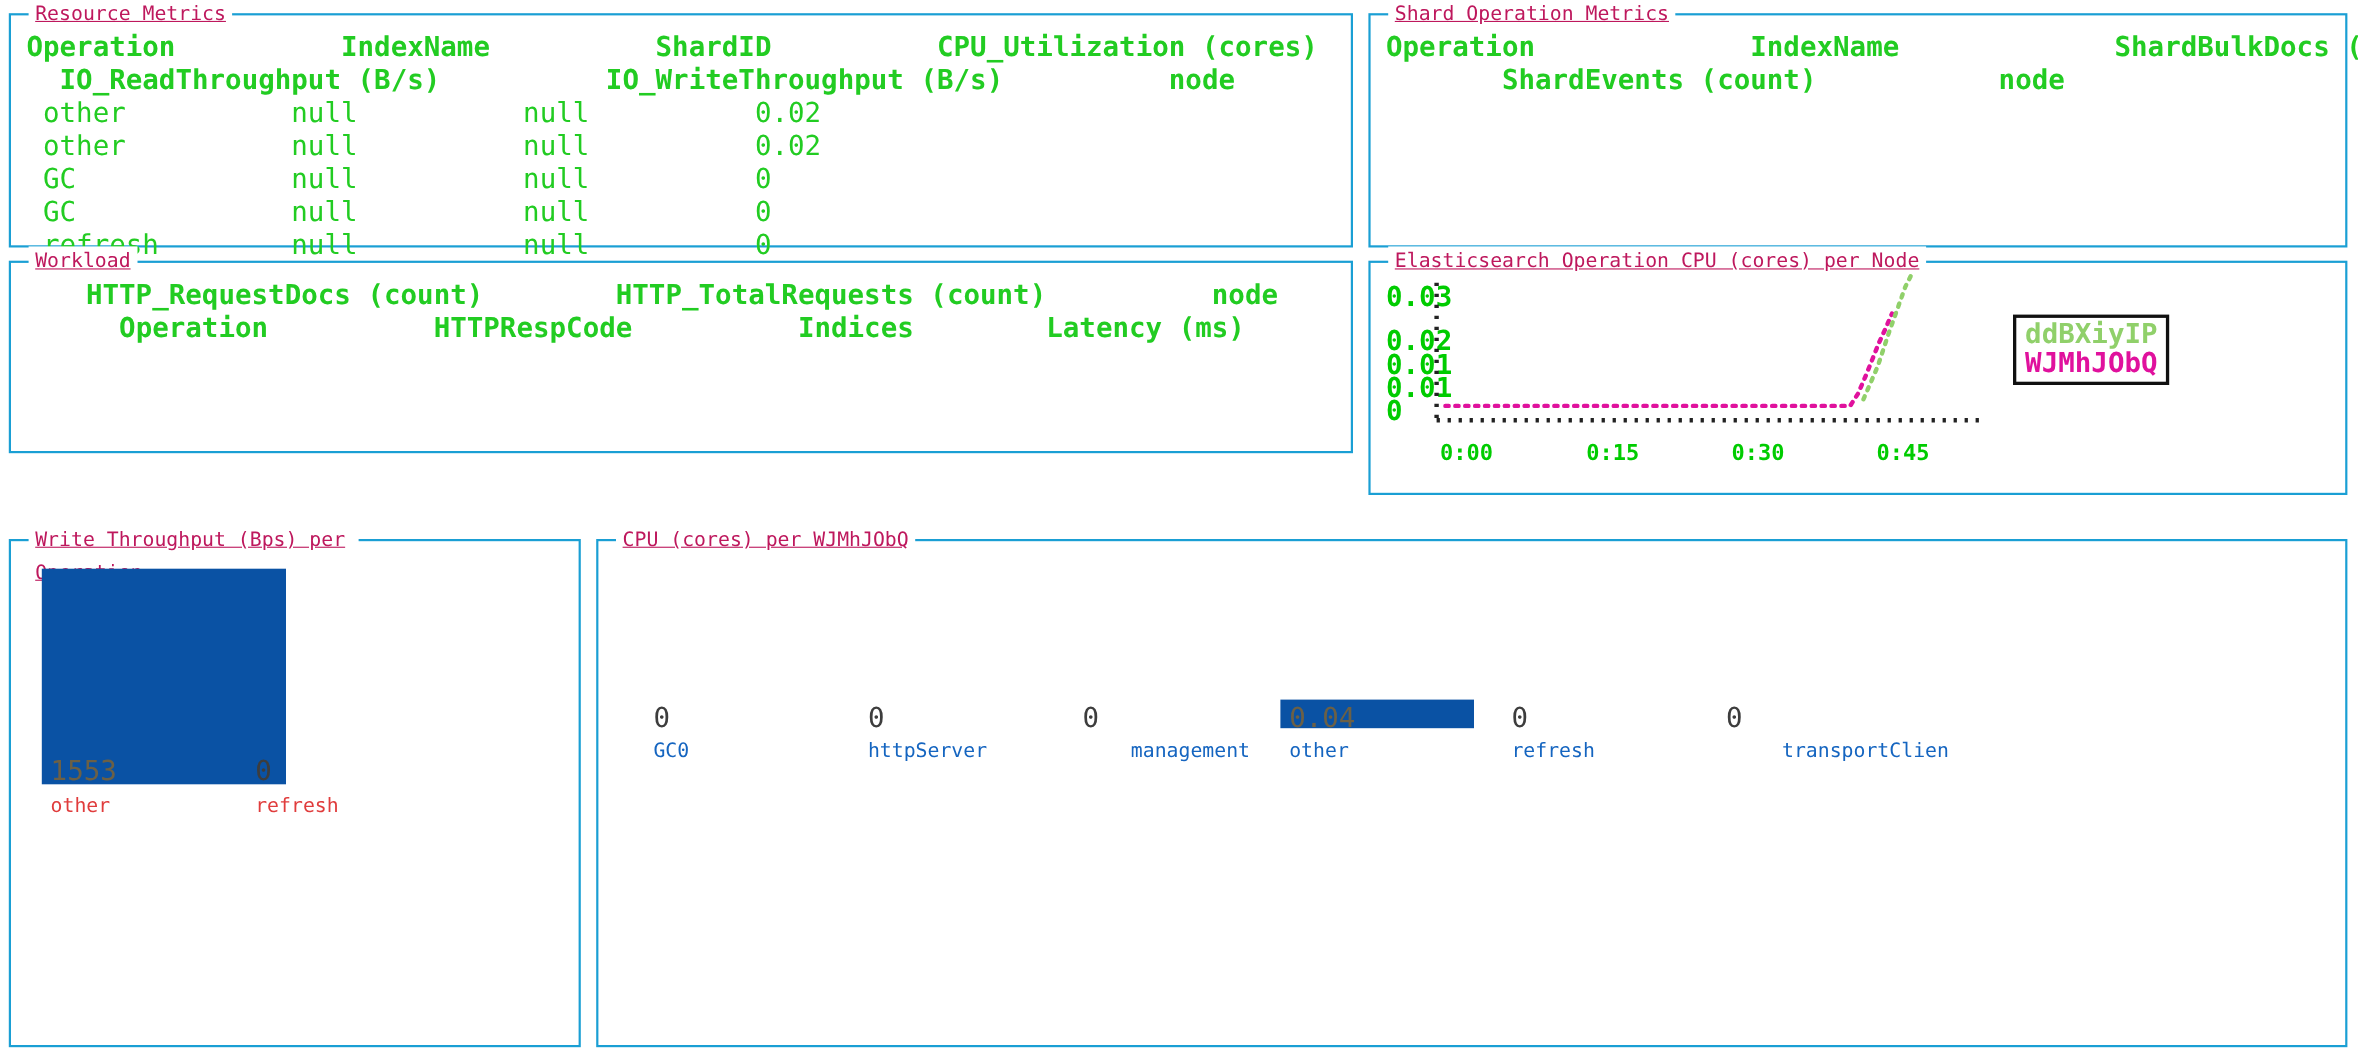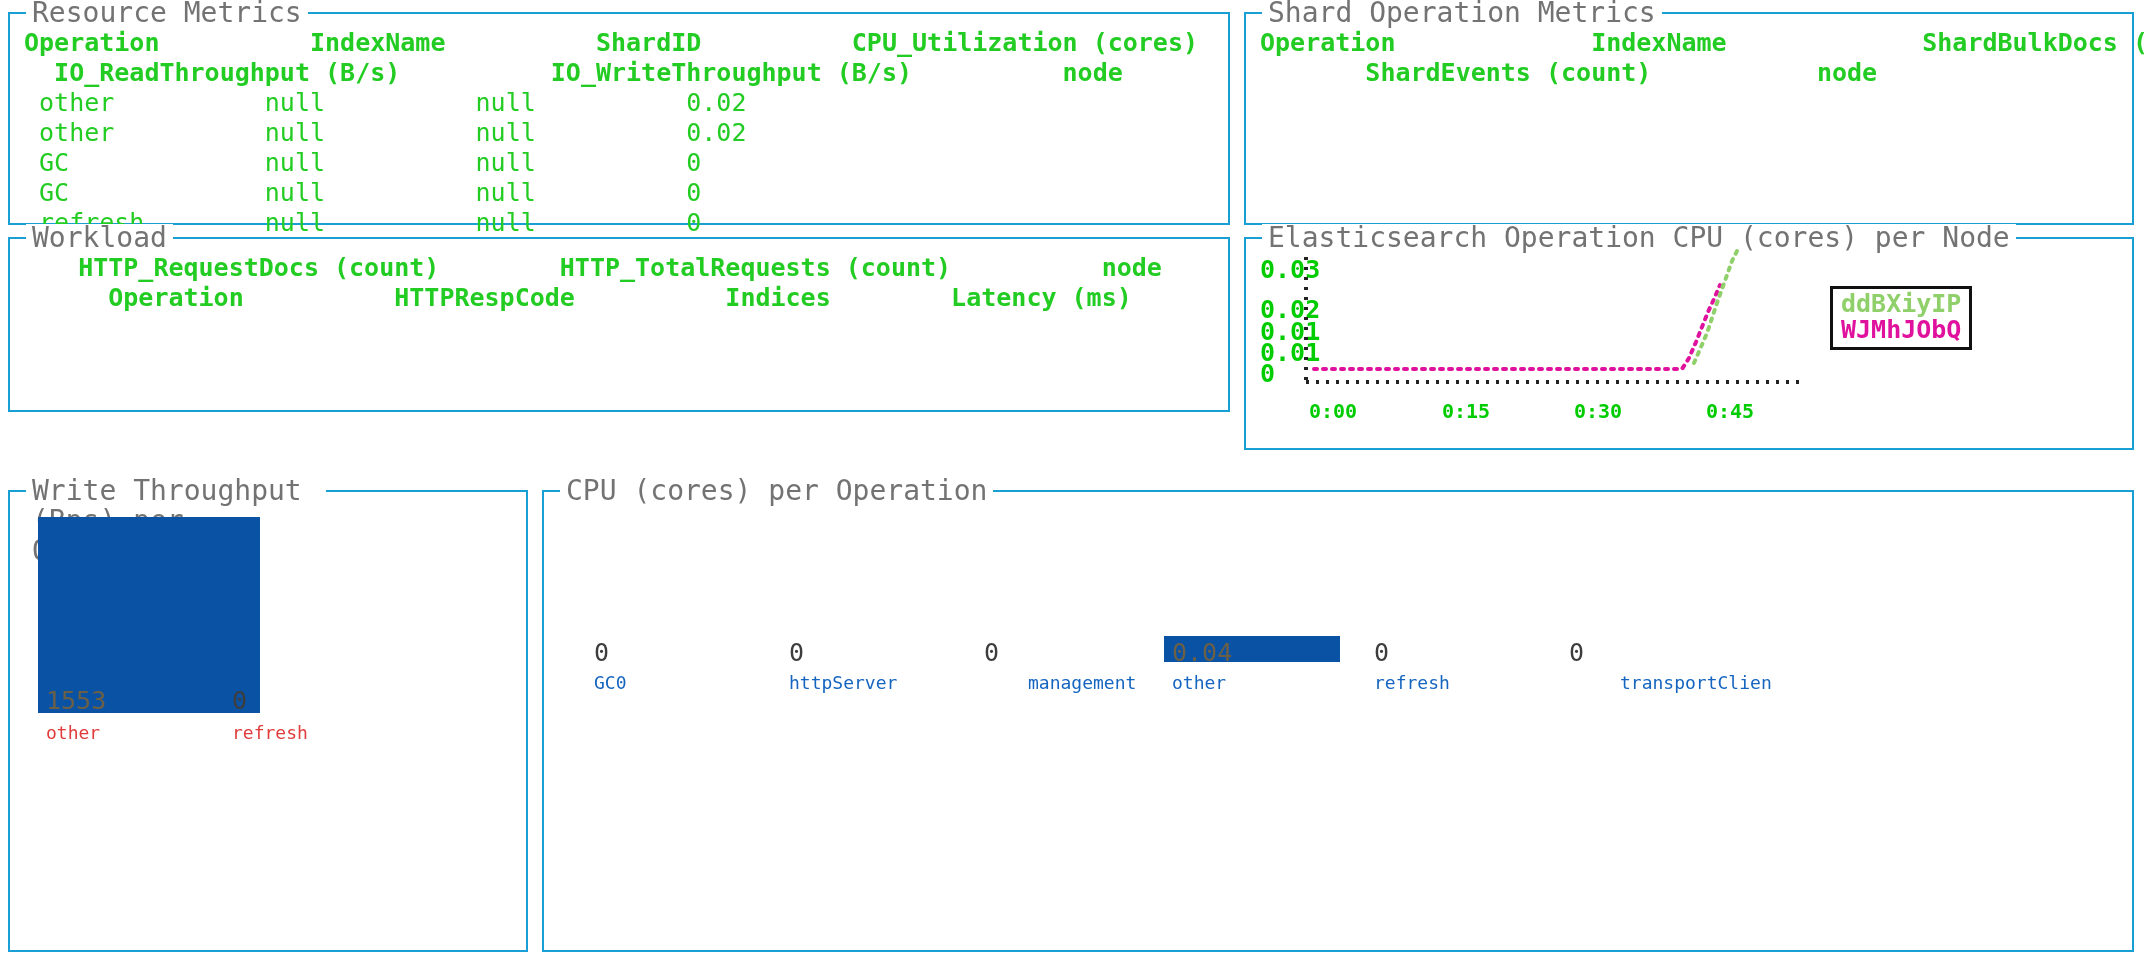--- a/index.html
+++ b/index.html
@@ -17,25 +17,26 @@
     position: absolute;
     border: 2px solid #1a9fd4;
     background: #ffffff;
   }
   .panel > .panel-title {
     position: absolute;
     top: -15px;
     left: 16px;
     background: #ffffff;
     padding: 0 6px;
-    color: #737373;
-    font-size: 28px;
+    color: #be185d;
+    font-size: 18px;
     line-height: 28px;
     white-space: nowrap;
     font-family: "DejaVu Sans Mono", "Liberation Mono", monospace;
+    text-decoration: underline;
   }
   .panel > .panel-title.wrap {
     white-space: normal;
     width: 330px;
     line-height: 30px;
   }
 
   
   .tbl { padding: 14px 6px 6px 14px; }
   .tbl .hdr-line, .tbl .row-line {
@@ -186,21 +187,21 @@
       <div class="bar" style="left:28px; top:25px; width:222px; height:196px;"></div>
       <div class="bar-val inbar" style="left:36px; top:196px;">1553</div>
       <div class="bar-lab red" style="left:36px; top:228px;">other</div>
 
       <div class="bar-val outbar" style="left:222px; top:196px;">0</div>
       <div class="bar-lab red" style="left:222px; top:228px;">refresh</div>
     </div>
   </div>
 
   <div class="panel" style="left:542px; top:490px; width:1592px; height:462px;">
-    <div class="panel-title">CPU (cores) per Operation</div>
+    <div class="panel-title">CPU (cores) per WJMhJObQ</div>
 
     <div class="barchart">
 
       <div class="bar-val outbar" style="left:50px; top:148px;">0</div>
       <div class="bar-lab blue" style="left:50px; top:178px;">GC0</div>
 
       <div class="bar-val outbar" style="left:245px; top:148px;">0</div>
       <div class="bar-lab blue" style="left:245px; top:178px;">httpServer</div>
 
       <div class="bar-val outbar" style="left:440px; top:148px;">0</div>

